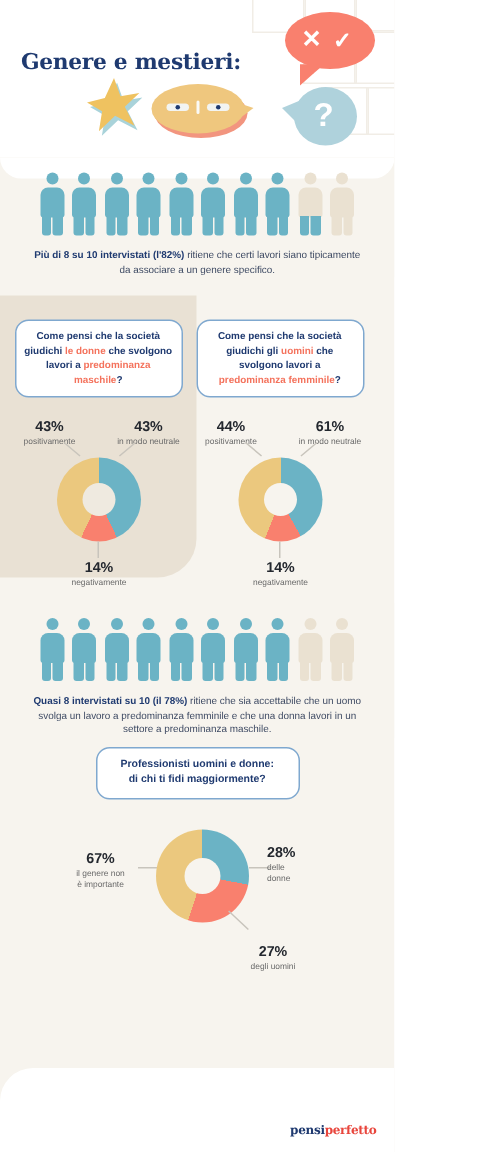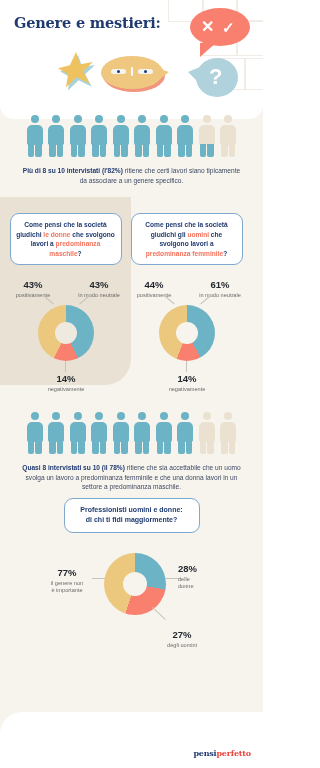--- a/index.html
+++ b/index.html
@@ -38,21 +38,21 @@
   .hdr-grid.g2 { left: 202px; top: -14px; width: 34px; height: 34px; }
   .hdr-grid.g3 { left: 236px; top: -14px; width: 34px; height: 34px; }
   .hdr-grid.g4 { left: 202px; top: 20px;  width: 34px; height: 34px; }
   .hdr-grid.g5 { left: 236px; top: 20px;  width: 34px; height: 34px; }
   .hdr-grid.g6 { left: 214px; top: 58px;  width: 30px; height: 30px; }
   .hdr-grid.g7 { left: 244px; top: 58px;  width: 30px; height: 30px; }
 
   .title {
     position: absolute;
     left: 14px;
-    top: 14px;
+    top: 33px;
     width: 175px;
     font-family: "DejaVu Serif", serif;
     font-weight: bold;
     font-size: 14.5px;
     line-height: 17px;
     color: #1F3A70;
     letter-spacing: -0.2px;
   }
 
   
@@ -639,21 +639,21 @@
     </div>
   </div>
 
   <div class="final">
     <div class="qbox">
       <div>Professionisti uomini e donne:</div>
       <div>di chi ti fidi maggiormente?</div>
     </div>
     <div class="final-donut-wrap">
       <div class="flbl a">
-        <span class="pct">77%</span>
+        <span class="pct">67%</span>
         <span>il genere non</span><br>
         <span>è importante</span>
       </div>
       <div class="leader fld1"></div>
       <div class="final-donut" id="donut-trust" style="background: conic-gradient(rgb(107, 179, 197) 0deg, rgb(107, 179, 197) 100.8deg, rgb(249, 128, 110) 100.8deg, rgb(249, 128, 110) 198deg, rgb(235, 200, 126) 198deg, rgb(235, 200, 126) 360deg);">
         <div class="hole"></div>
       </div>
       <div class="leader fld2"></div>
       <div class="flbl b">
         <span class="pct">28%</span>

